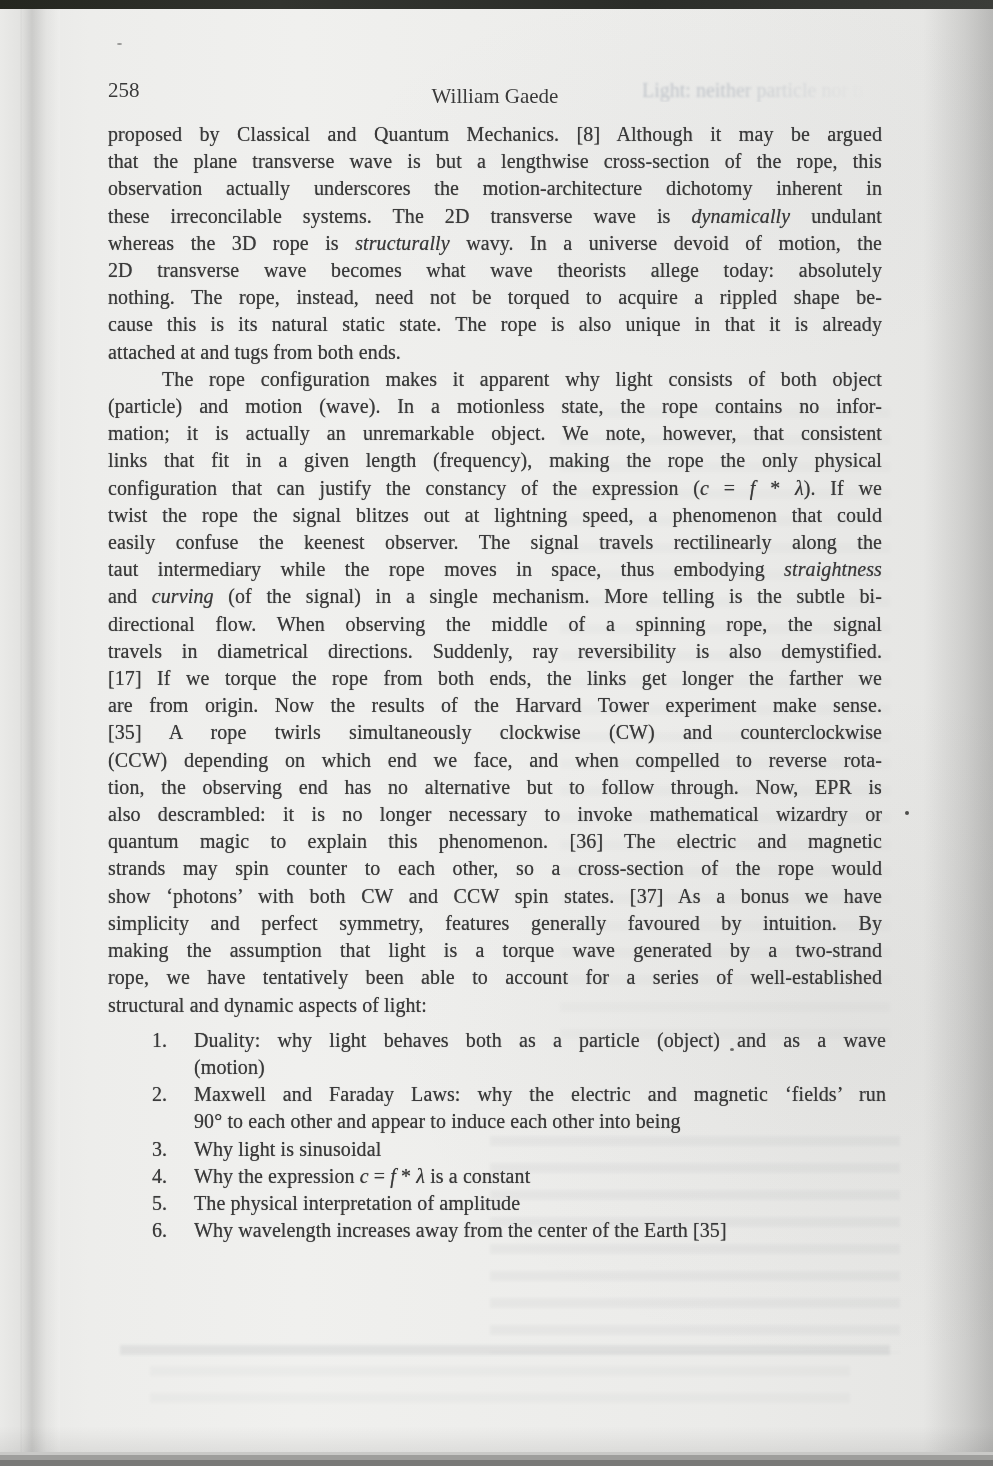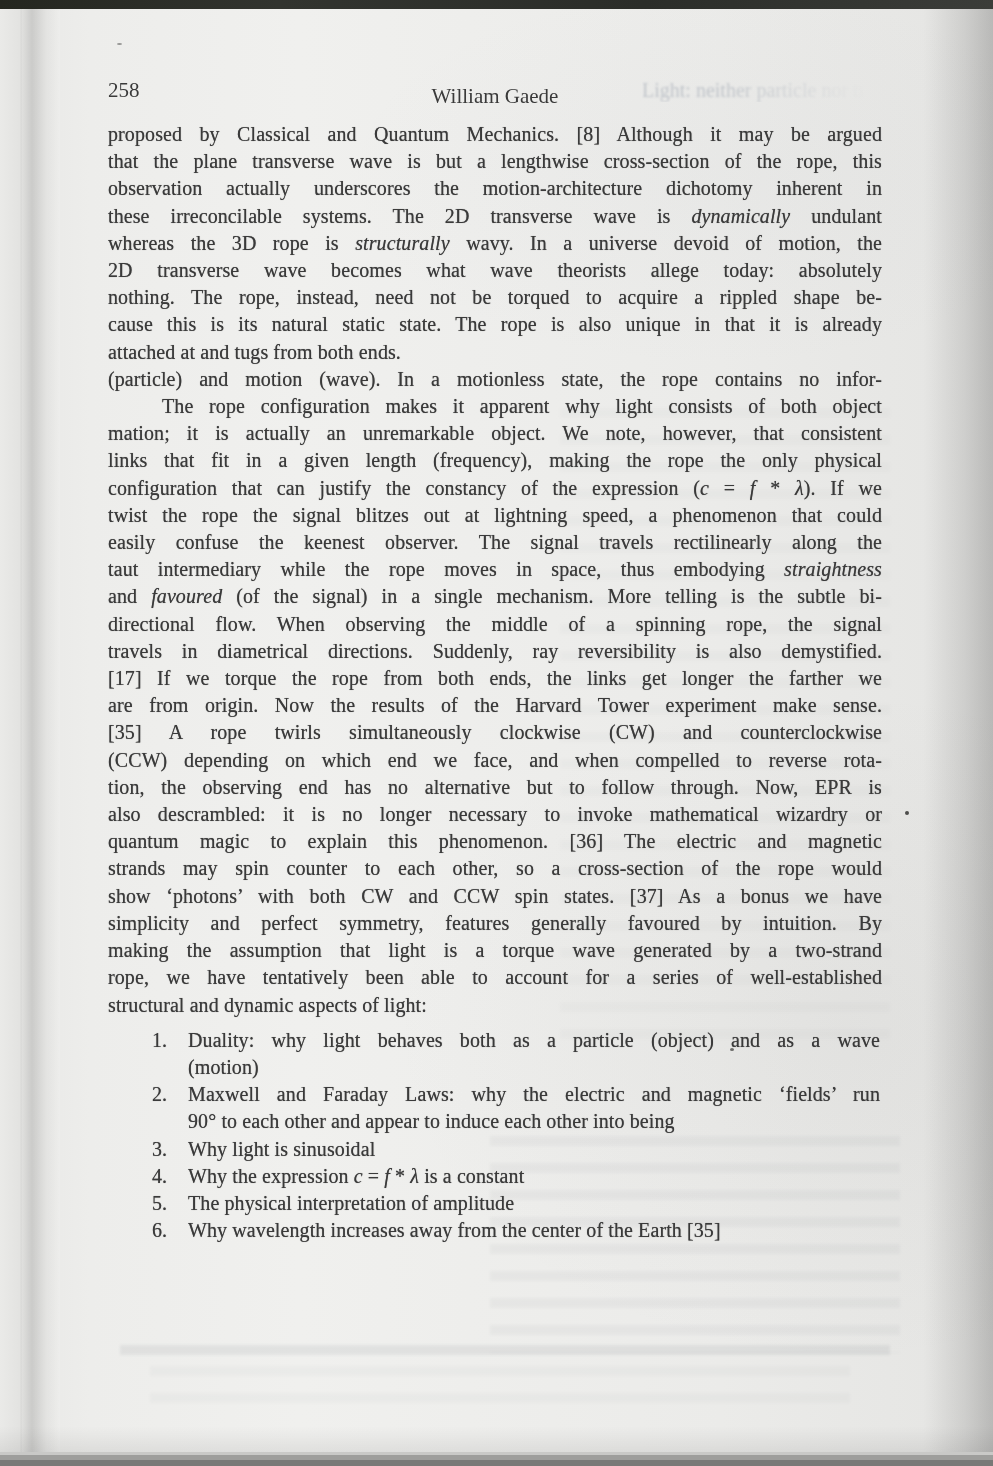--- a/index.html
+++ b/index.html
@@ -39,21 +39,21 @@
     text-shadow:0 0 0.7px rgba(56,56,56,0.75);}
   .tl.j{text-align:justify;text-align-last:justify;-moz-text-align-last:justify;}
   .tl.ind{padding-left:54px;}
   .section-heading{margin-top:41px;font-family:"Liberation Sans","DejaVu Sans",sans-serif;
     font-weight:bold;font-size:23px;line-height:28px;color:#2e2e2e;
     text-shadow:0 0 0.6px rgba(46,46,46,0.7);}
   .list{margin-top:8px;}
   .li-row{display:flex;align-items:flex-start;}
   .li-num{flex:none;width:30px;margin-left:44px;font-size:20px;line-height:27.2px;
     text-shadow:0 0 0.7px rgba(56,56,56,0.75);}
-  .li-text{flex:none;width:692px;margin-left:6px;}
+  .li-text{flex:none;width:692px;margin-left:12px;}
 
   
   .ghost-header{position:absolute;left:642px;top:79px;width:280px;font-size:20px;
     color:#99a1ad;opacity:0.5;filter:blur(1.1px);white-space:nowrap;overflow:hidden;
     -webkit-mask-image:linear-gradient(90deg,#000 0%,#000 28%,transparent 80%);
     mask-image:linear-gradient(90deg,#000 0%,#000 28%,transparent 80%);}
   .ghost-lines{position:absolute;filter:blur(1.6px);
     background:repeating-linear-gradient(180deg,transparent 0 8px,#6a7078 8px 18px,transparent 18px 27px);}
   .ghost-a{left:490px;top:1128px;width:410px;height:225px;opacity:0.055;}
   .ghost-b{left:120px;top:1337px;width:770px;height:18px;opacity:0.10;}
@@ -94,29 +94,29 @@
         <div class="tl j">that the plane transverse wave is but a lengthwise cross-section of the rope, this</div>
         <div class="tl j">observation actually underscores the motion-architecture dichotomy inherent in</div>
         <div class="tl j">these irreconcilable systems. The 2D transverse wave is <i>dynamically</i> undulant</div>
         <div class="tl j">whereas the 3D rope is <i>structurally</i> wavy. In a universe devoid of motion, the</div>
         <div class="tl j">2D transverse wave becomes what wave theorists allege today: absolutely</div>
         <div class="tl j">nothing. The rope, instead, need not be torqued to acquire a rippled shape be-</div>
         <div class="tl j">cause this is its natural static state. The rope is also unique in that it is already</div>
         <div class="tl">attached at and tugs from both ends.</div>
       </div>
     <div>
+        <div class="tl j ind">The rope configuration makes it apparent why light consists of both object</div>
         <div class="tl j">(particle) and motion (wave). In a motionless state, the rope contains no infor-</div>
-        <div class="tl j ind">The rope configuration makes it apparent why light consists of both object</div>
         <div class="tl j">mation; it is actually an unremarkable object. We note, however, that consistent</div>
         <div class="tl j">links that fit in a given length (frequency), making the rope the only physical</div>
         <div class="tl j">configuration that can justify the constancy of the expression (<i>c</i> = <i>f</i> * <i>λ</i>). If we</div>
         <div class="tl j">twist the rope the signal blitzes out at lightning speed, a phenomenon that could</div>
         <div class="tl j">easily confuse the keenest observer. The signal travels rectilinearly along the</div>
         <div class="tl j">taut intermediary while the rope moves in space, thus embodying <i>straightness</i></div>
-        <div class="tl j">and <i>favoured</i> (of the signal) in a single mechanism. More telling is the subtle bi-</div>
+        <div class="tl j">and <i>curving</i> (of the signal) in a single mechanism. More telling is the subtle bi-</div>
         <div class="tl j">directional flow. When observing the middle of a spinning rope, the signal</div>
         <div class="tl j">travels in diametrical directions. Suddenly, ray reversibility is also demystified.</div>
         <div class="tl j">[17] If we torque the rope from both ends, the links get longer the farther we</div>
         <div class="tl j">are from origin. Now the results of the Harvard Tower experiment make sense.</div>
         <div class="tl j">[35] A rope twirls simultaneously clockwise (CW) and counterclockwise</div>
         <div class="tl j">(CCW) depending on which end we face, and when compelled to reverse rota-</div>
         <div class="tl j">tion, the observing end has no alternative but to follow through. Now, EPR is</div>
         <div class="tl j">also descrambled: it is no longer necessary to invoke mathematical wizardry or</div>
         <div class="tl j">quantum magic to explain this phenomenon. [36] The electric and magnetic</div>
         <div class="tl j">strands may spin counter to each other, so a cross-section of the rope would</div>

